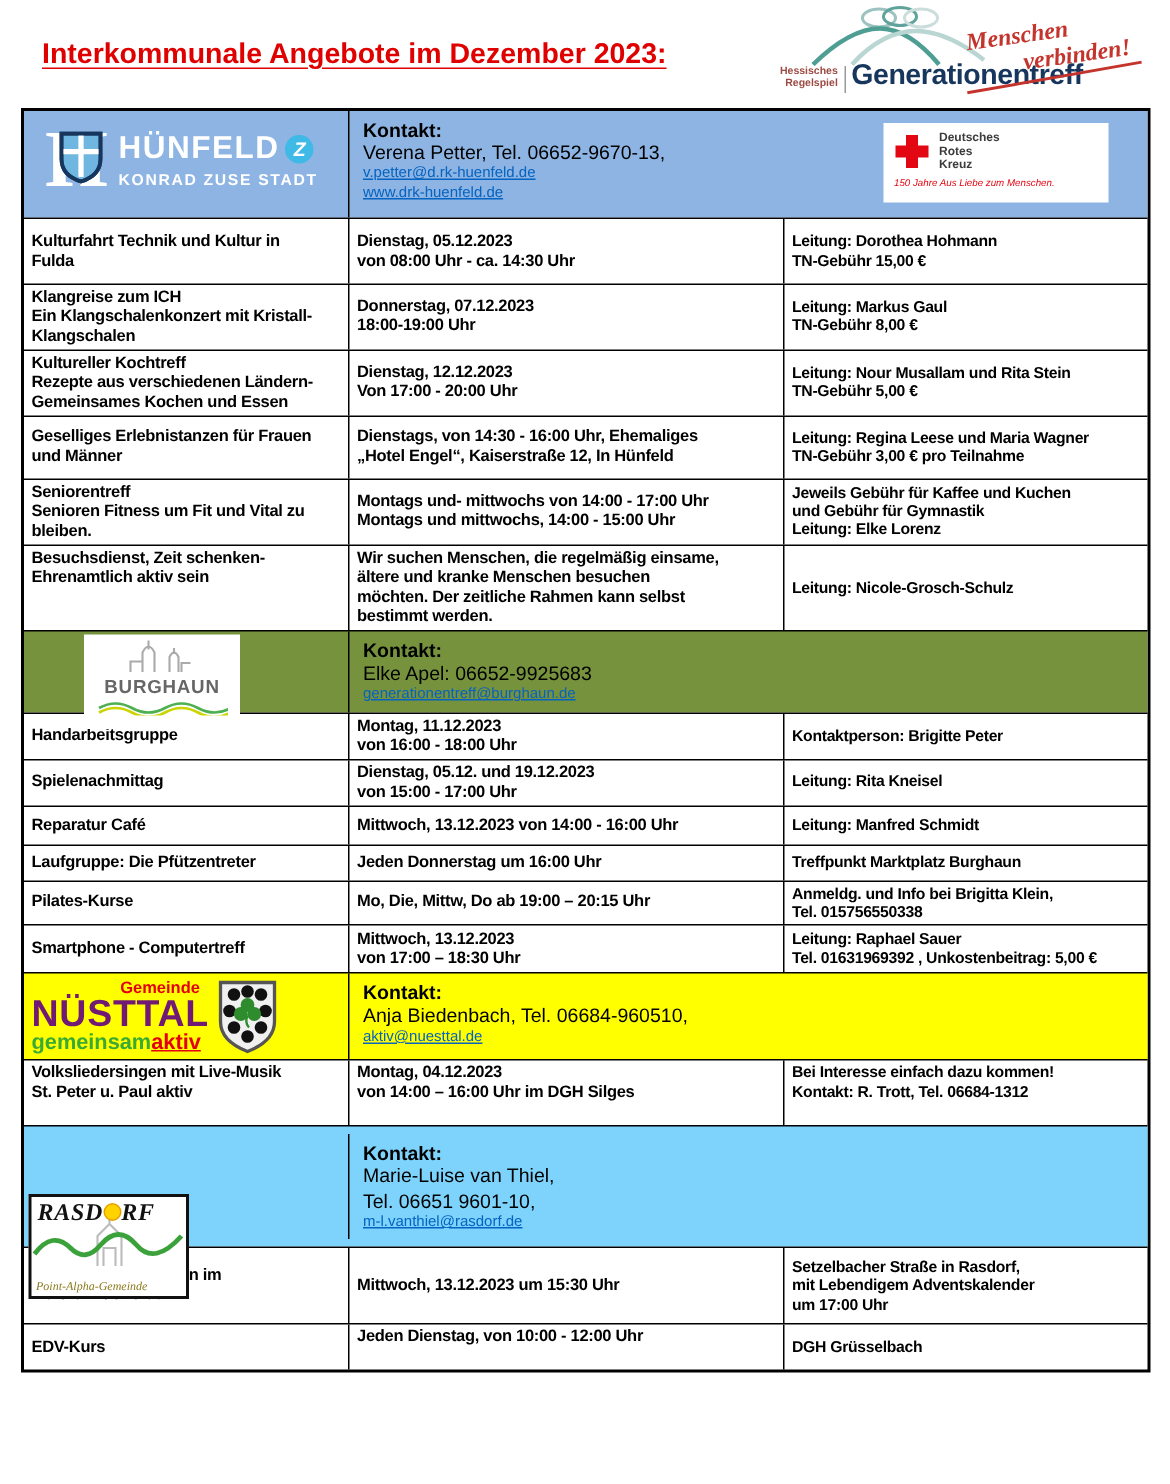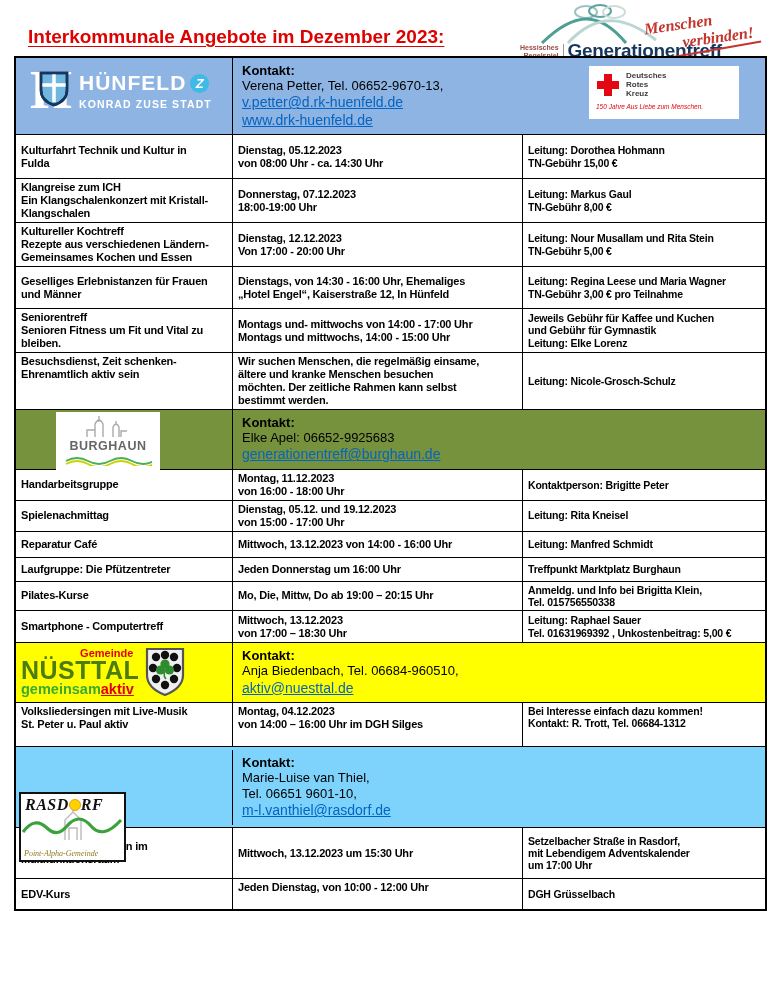--- a/index.html
+++ b/index.html
@@ -25,21 +25,21 @@
   .brand-name { font-size: 19px; font-weight: bold; color: #17365D; padding-left: 4px; letter-spacing: -0.3px; }
   .slogan {
     position: absolute; left: 645px; top: 13px; transform: rotate(-8deg);
     color: #C5342C; font-family: "Liberation Serif", serif; font-style: italic;
     font-weight: bold; font-size: 16px; line-height: 1.1;
   }
   .slogan-l2 { margin-left: 36px; }
   .slogan-underline { position: absolute; left: -4px; top: 38px; width: 118px; height: 1.5px; background: #C5342C; transform: rotate(-2deg); }
 
   
-  .doc-table { position: absolute; left: 14px; top: 56px; width: 753px; border: 2px solid #000; background: #fff; }
+  .doc-table { position: absolute; left: 14px; top: 72px; width: 753px; border: 2px solid #000; background: #fff; }
   .doc-table > div:first-child { border-top: none; }
 
   .trow { display: flex; border-top: 1.5px solid #000; }
   .c {
     padding: 2px 5px; font-weight: bold; font-size: 11px; line-height: 1.18;
     white-space: pre-line; display: flex; flex-direction: column; justify-content: center;
     letter-spacing: -0.2px;
   }
   .c1 { width: 216px; flex: none; }
   .c2 { width: 290px; flex: none; border-left: 1.5px solid #000; }
@@ -48,21 +48,21 @@
   .band { display: flex; border-top: 1.5px solid #000; }
   .band .logo-cell { width: 216px; flex: none; position: relative; }
   .band .contact-cell { flex: 1; border-left: 1.5px solid #000; padding: 5px 6px 5px 9px; position: relative; }
   .band-blue   { background: #8DB4E2; min-height: 71px; }
   .band-green  { background: #76923C; min-height: 55px; }
   .band-yellow { background: #FFFF00; min-height: 58px; }
   .band-orange { background: #7dd3fc; min-height: 81px; align-items: center; }
 
   .k-label { font-weight: bold; font-size: 13px; }
   .k-line  { font-size: 13px; line-height: 1.25; }
-  .k-link  { display: block; width: max-content; font-size: 14px; line-height: 1.25; color: #0563C1; text-decoration: underline; cursor: pointer; }
+  .k-link  { display: block; width: max-content; font-size: 10px; line-height: 1.25; color: #0563C1; text-decoration: underline; cursor: pointer; }
 
   
   .hf-mono { position: absolute; left: 14px; top: 5px; font-family: "Liberation Serif", serif; font-weight: bold; font-size: 54px; line-height: 1; color: #fff; }
   .hf-shield { position: absolute; left: 23px; top: 13px; }
   .hf-text { position: absolute; left: 63px; top: 13px; }
   .hf-name-row { display: flex; align-items: center; gap: 4px; }
   .hf-name { color: #fff; font-size: 21px; font-weight: bold; letter-spacing: 1px; }
   .hf-badge { width: 19px; height: 19px; border-radius: 50%; background: #3FB9E5; color: #fff; font-weight: bold; font-style: italic; font-size: 13px; display: flex; align-items: center; justify-content: center; }
   .hf-sub { color: #fff; font-size: 10.5px; font-weight: bold; letter-spacing: 1.1px; margin-top: 3px; }
 
@@ -73,21 +73,21 @@
   .drk-tag { font-size: 6.5px; color: #E30613; margin-top: 4px; font-style: italic; white-space: nowrap; }
 
   
   .bg-box { position: absolute; left: 40px; top: 2px; width: 104px; height: 63px; background: #fff; text-align: center; padding-top: 2px; }
   .bg-name { font-size: 12.5px; font-weight: 600; color: #666; letter-spacing: 0.5px; line-height: 1; margin-top: -2px; }
 
   
   .nt-logo { position: absolute; left: 5px; top: 4px; display: flex; align-items: center; gap: 5px; }
   .nt-text { line-height: 1; }
   .nt-gemeinde { color: #E3000F; font-weight: bold; font-size: 11px; text-align: right; padding-right: 6px; }
-  .nt-name { color: #4d7c0f; font-weight: bold; font-size: 25px; letter-spacing: 0.5px; line-height: 0.95; }
+  .nt-name { color: #701a75; font-weight: bold; font-size: 25px; letter-spacing: 0.5px; line-height: 0.95; }
   .nt-tag { font-size: 14.5px; font-weight: bold; line-height: 1; }
   .nt-green { color: #3AAA35; } .nt-red { color: #E3000F; text-decoration: underline; }
 
   
   .rd-box { position: absolute; left: 3px; top: 5px; width: 107px; height: 70px; background: #fff; border: 2px solid #111; overflow: hidden; }
   .rd-name { position: absolute; top: 2px; left: 4px; font-family: "Liberation Serif", serif; font-weight: bold; font-style: italic; font-size: 16px; color: #111; letter-spacing: 0.5px; white-space: nowrap; z-index: 2; }
   .rd-sun { display: inline-block; width: 12px; height: 12px; border-radius: 50%; background: #FFD200; border: 1px solid #E8A000; vertical-align: -1px; }
   .rd-art { position: absolute; left: 0; top: 0; z-index: 1; }
   .rd-sub { position: absolute; bottom: 2px; left: 3px; font-family: "Liberation Serif", serif; font-style: italic; font-size: 8px; color: #8C7A1E; white-space: nowrap; z-index: 2; }
 </style>

